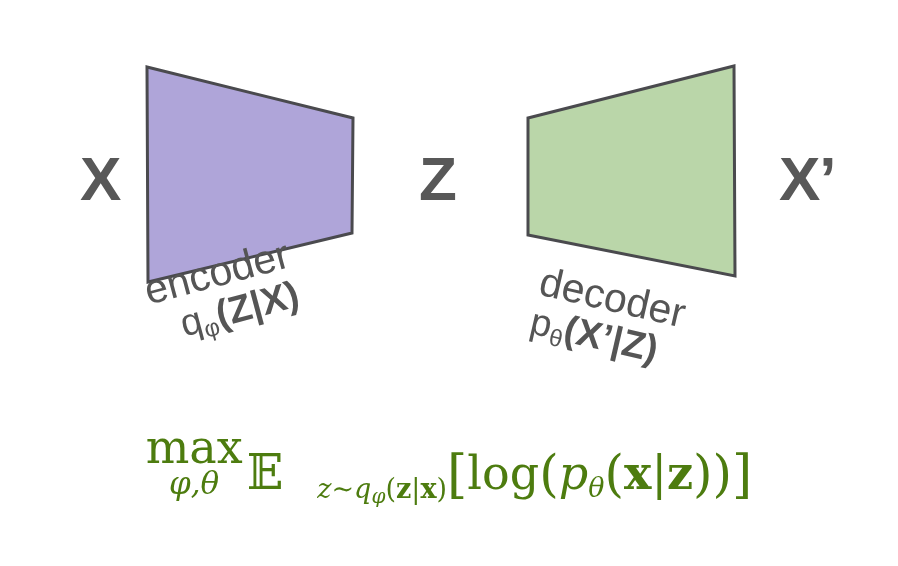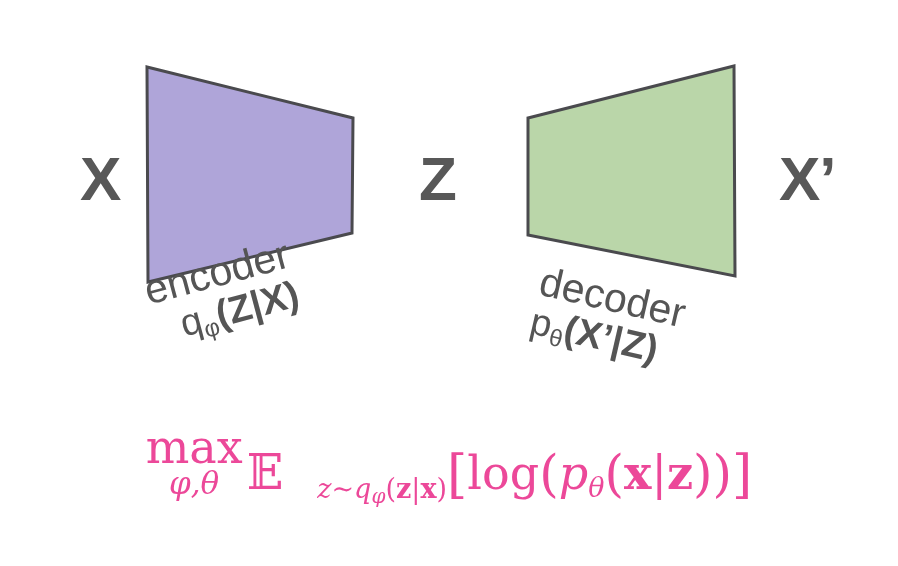--- a/index.html
+++ b/index.html
@@ -86,21 +86,21 @@
   }
   #decoder-label .dist { text-align: left; padding-left: 0px; }
 
   
   #formula {
     position: absolute;
     left: 0;
     top: 425px;
     width: 898px;
     text-align: center;
-    color: #ec4899;
+    color: #4d7c0f;
     font-family: "DejaVu Serif", serif;
     font-size: 46px;
     line-height: 1;
     white-space: nowrap;
   }
   #formula .mathvar  { font-style: italic; }
   #formula .mathbf   { font-weight: bold; font-style: normal; }
   #formula .mathrm   { font-style: normal; }
 
   .opstack {

